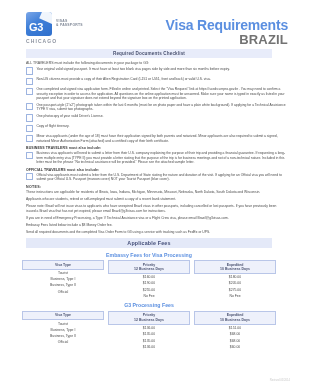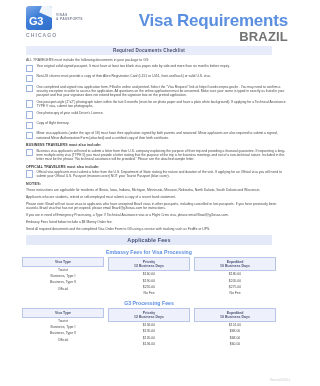--- a/index.html
+++ b/index.html
@@ -7,42 +7,42 @@
     width:298px;height:386px;
     background:#ffffff;
     font-family:"Liberation Sans", sans-serif;
     color:#3c3c3c;
     overflow:hidden;
   }
   .page{position:relative;width:298px;height:386px;padding:0;box-sizing:border-box;}
 
   
   .header{display:flex;align-items:flex-start;justify-content:space-between;
-          padding:6px 10px 0 26px;box-sizing:border-box;}
+          padding:12px 10px 0 26px;box-sizing:border-box;}
   .brand{display:flex;flex-direction:column;}
   .brand-row{display:flex;align-items:flex-start;}
   .logo-mark{
     position:relative;width:26px;height:24px;border-radius:3px;
     background:linear-gradient(150deg,#7ba7e8 0%,#3f7fd8 42%,#2f6fcc 100%);
     overflow:hidden;flex:none;
   }
   .logo-mark:after{
     content:"";position:absolute;right:-5px;top:-7px;width:15px;height:17px;
     background:#ffffff;transform:rotate(24deg);opacity:.92;
   }
   .logo-g3{
     position:absolute;left:3px;bottom:3px;z-index:2;
     color:#ffffff;font-weight:bold;font-size:11px;letter-spacing:-0.4px;
     font-family:"Liberation Sans", sans-serif;
   }
   .logo-words{margin:8px 0 0 4px;line-height:1.05;}
   .logo-words span{display:block;color:#7f8796;font-size:3.4px;font-weight:bold;letter-spacing:.25px;}
   .brand-city{margin:2px 0 0 0px;color:#8d93a0;font-size:5px;letter-spacing:1.1px;font-weight:bold;}
   .title-block{text-align:right;padding-top:6px;}
-  .title-1{color:#5b8fe0;font-size:17px;font-weight:bold;letter-spacing:-0.2px;line-height:1.05;}
+  .title-1{color:#5b8fe0;font-size:14px;font-weight:bold;letter-spacing:-0.2px;line-height:1.05;}
   .title-2{color:#737373;font-size:13px;font-weight:bold;letter-spacing:.2px;line-height:1.05;}
 
   
   .banner{
     margin:3px 26px 0 26px;background:#e8ecfa;color:#4a5270;
     text-align:center;font-size:4.6px;font-weight:bold;padding:1.6px 0;letter-spacing:.15px;
   }
   .banner.fees{background:#e4e9f8;color:#46507a;font-size:5.4px;padding:2.2px 0;margin-top:4px;}
 
   

